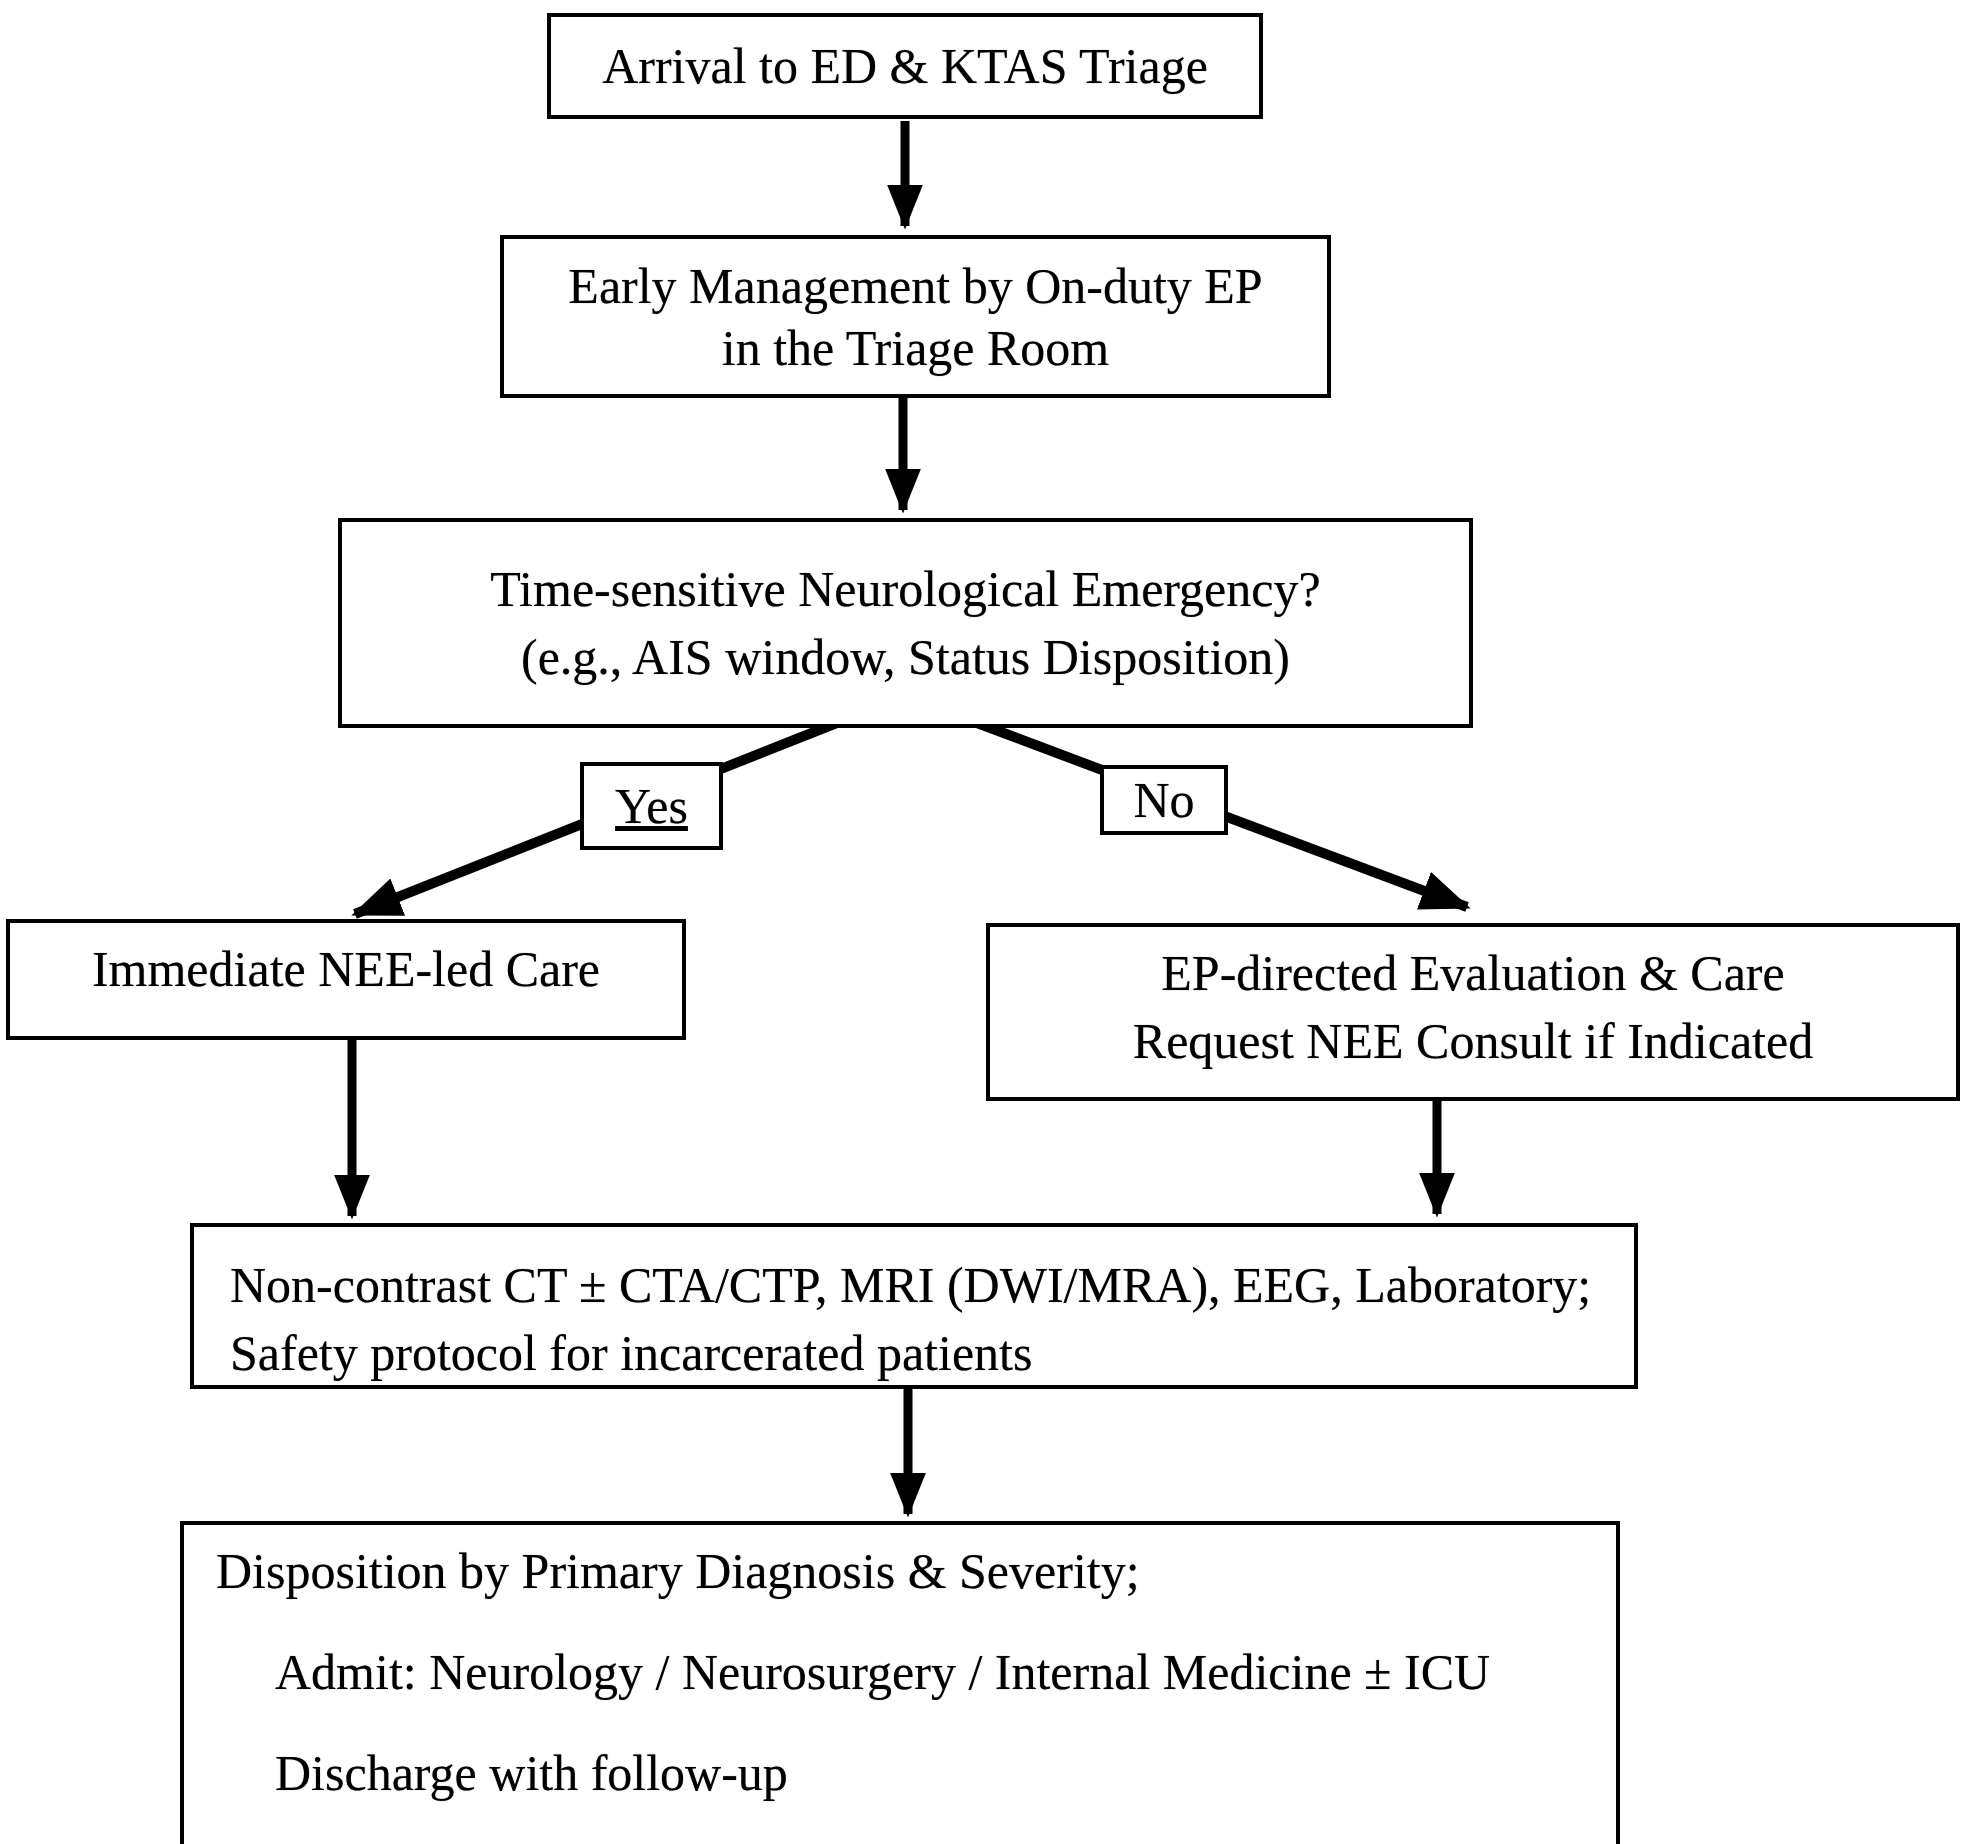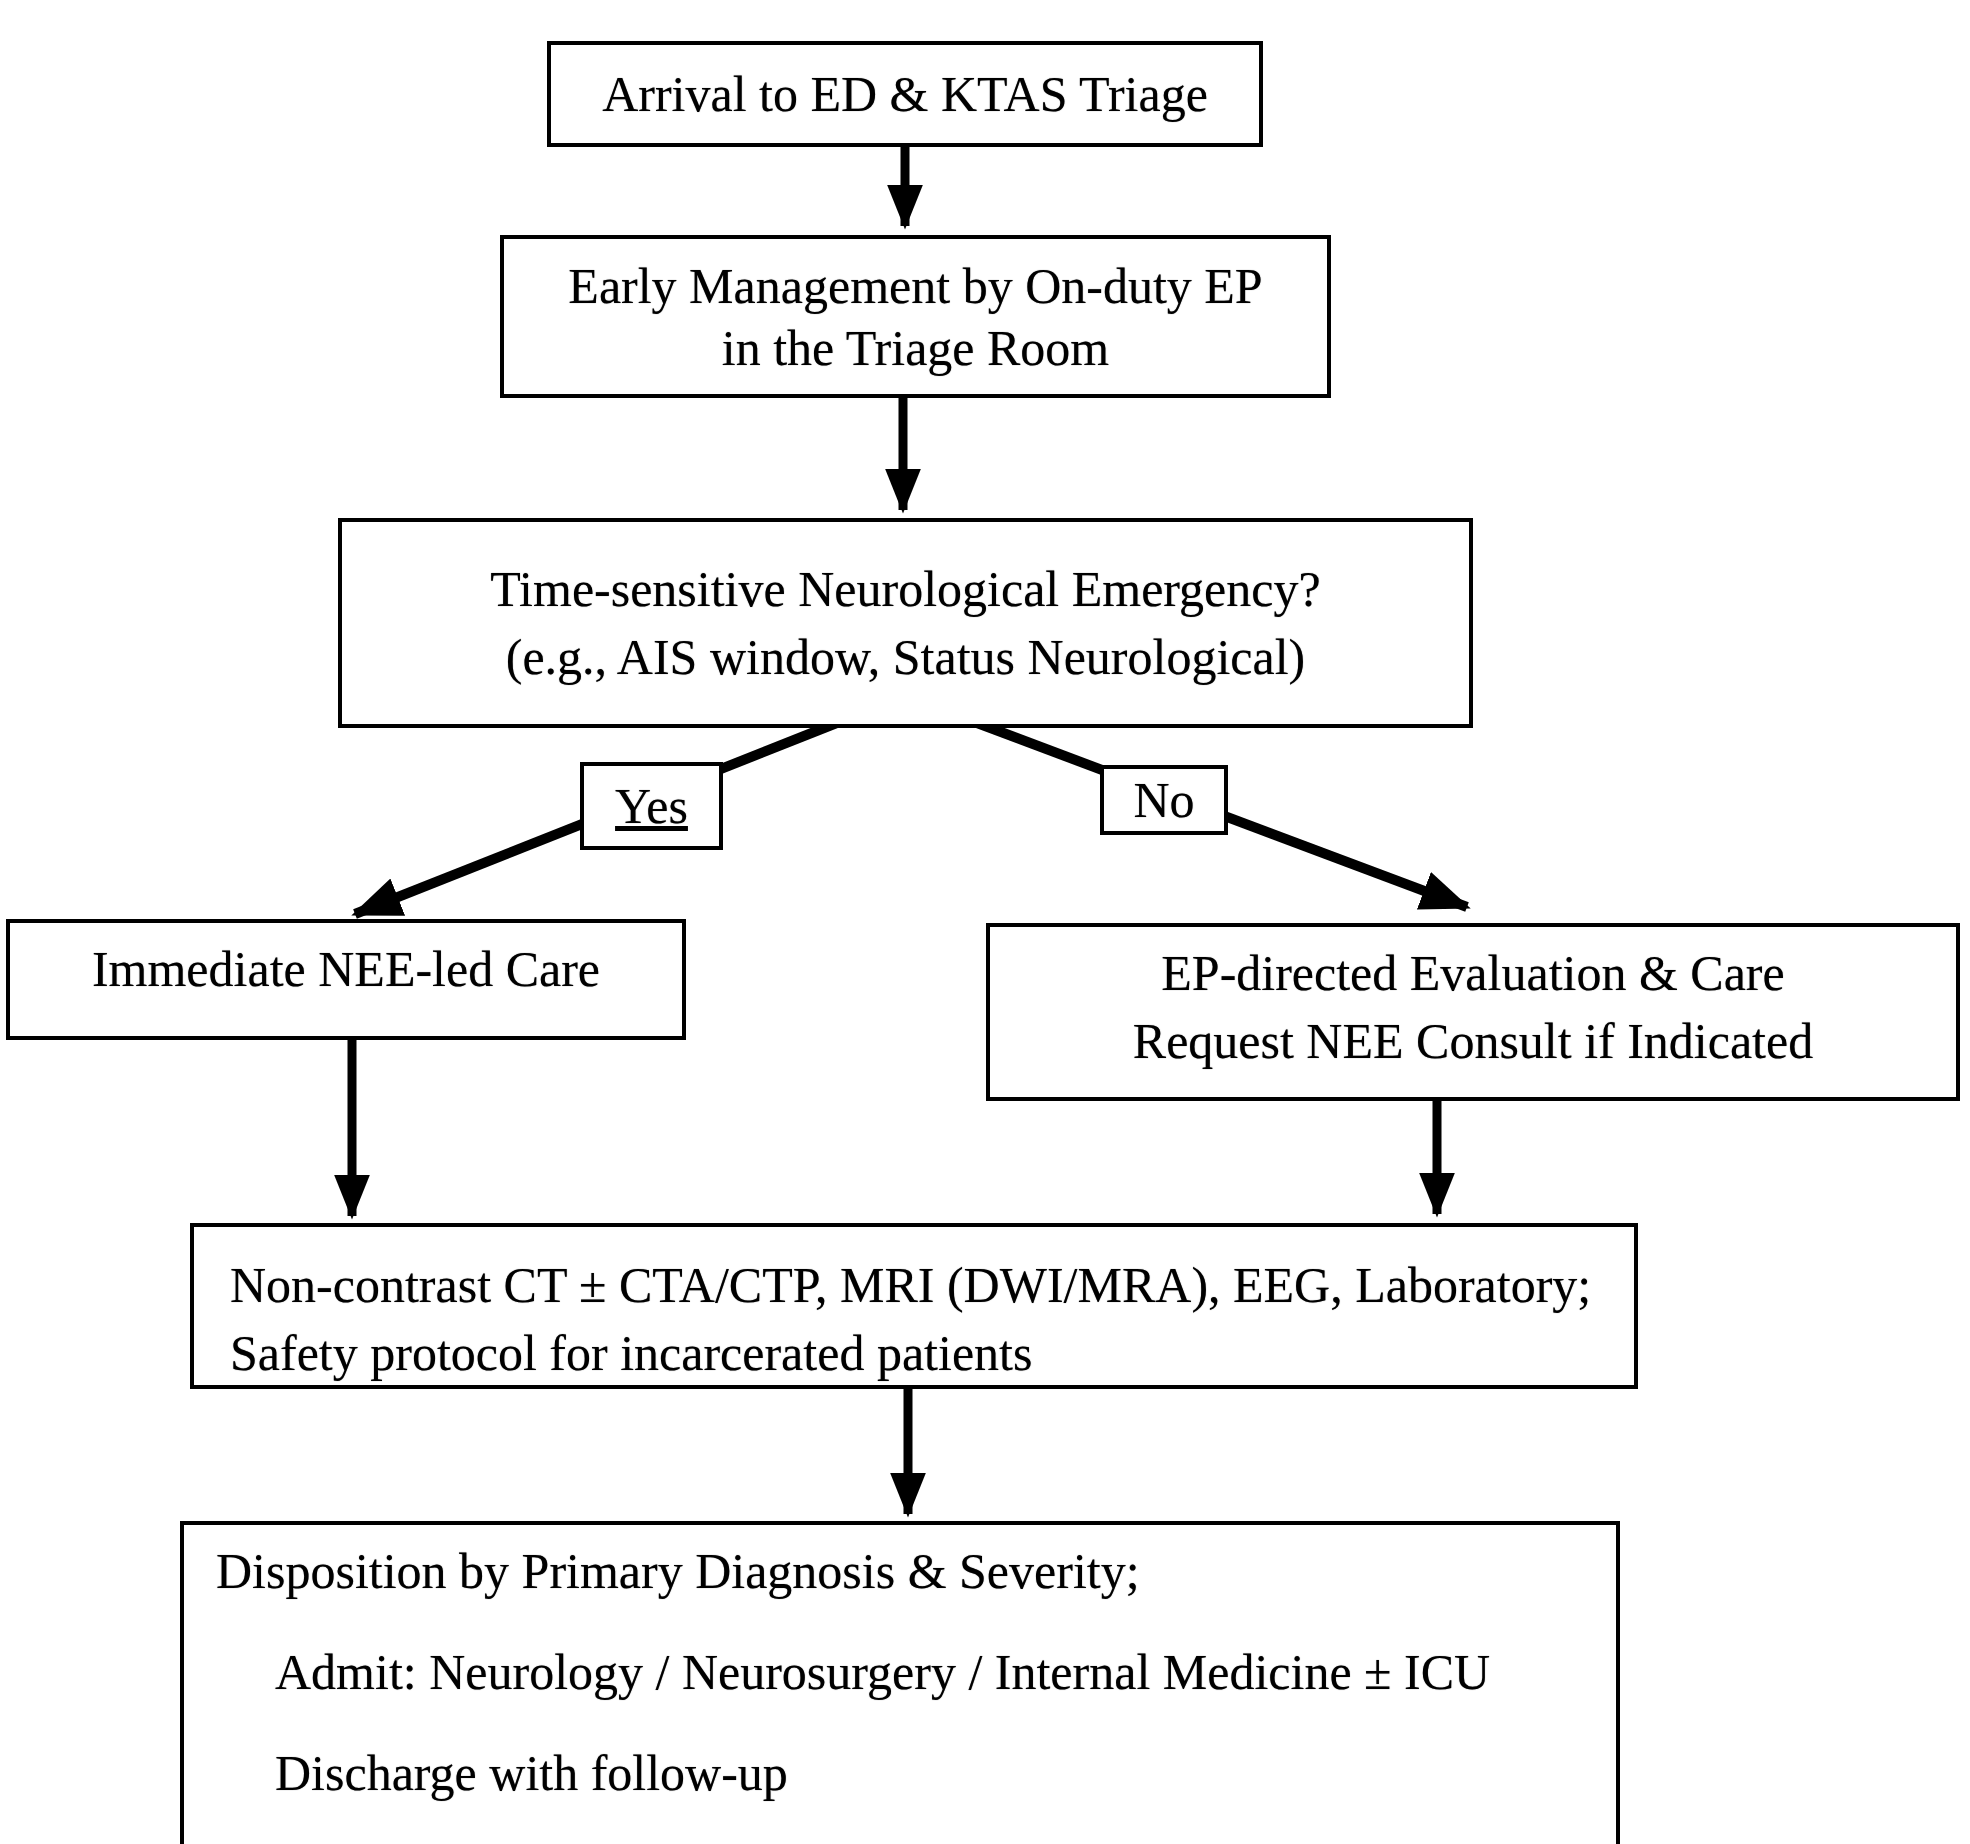--- a/index.html
+++ b/index.html
@@ -33,21 +33,21 @@
     justify-content: center;
     align-items: center;
     font-size: 50px;
     line-height: 64px;
     white-space: nowrap;
     z-index: 2;
     text-shadow: 0 0 1px rgba(0,0,0,0.55);
   }
   .node span { display: block; }
 
-  #node-arrival        { left: 547px;  top: 13px;   width: 716px;  height: 106px; margin-top: 28px; }
+  #node-arrival        { left: 547px;  top: 13px;   width: 716px;  height: 106px; }
   #node-early          { left: 500px;  top: 235px;  width: 831px;  height: 163px; line-height: 62px; }
   #node-decision       { left: 338px;  top: 518px;  width: 1135px; height: 210px; line-height: 68px; }
   #label-yes           { left: 580px;  top: 762px;  width: 143px;  height: 88px; text-decoration: underline; }
   #label-no            { left: 1100px; top: 765px;  width: 128px;  height: 70px; }
   #node-nee            { left: 6px;   top: 919px;  width: 680px;  height: 121px; padding-bottom: 22px; }
   #node-ep             { left: 986px;  top: 923px;  width: 974px;  height: 178px; line-height: 68px; padding-bottom: 10px; }
   #node-workup         { left: 190px;  top: 1223px; width: 1448px; height: 166px;
                          justify-content: flex-start; align-items: flex-start;
                          padding: 24px 10px 0 36px; line-height: 68px; }
   #node-disposition    { left: 180px;  top: 1521px; width: 1440px; height: 390px;
@@ -79,21 +79,21 @@
     <span>Arrival to ED &amp; KTAS Triage</span>
   </div>
 
   <div class="node" id="node-early">
     <span>Early Management by On-duty EP</span>
     <span>in the Triage Room</span>
   </div>
 
   <div class="node" id="node-decision">
     <span>Time-sensitive Neurological Emergency?</span>
-    <span>(e.g., AIS window, Status Neurological)</span>
+    <span>(e.g., AIS window, Status Disposition)</span>
   </div>
 
   <div class="node" id="label-yes">
     <span>Yes</span>
   </div>
 
   <div class="node" id="label-no">
     <span>No</span>
   </div>
 

